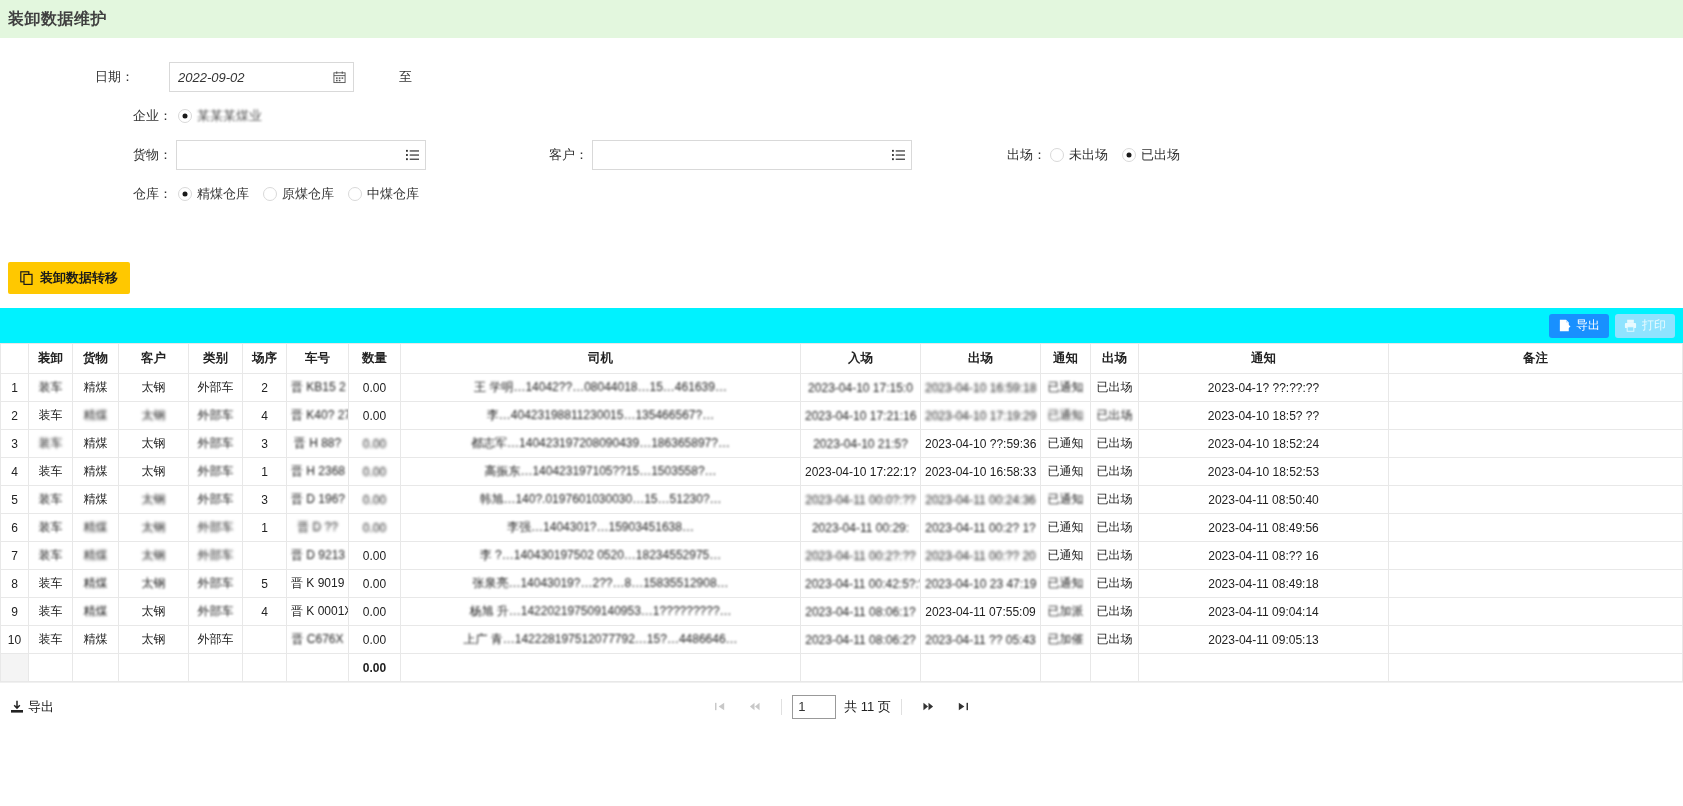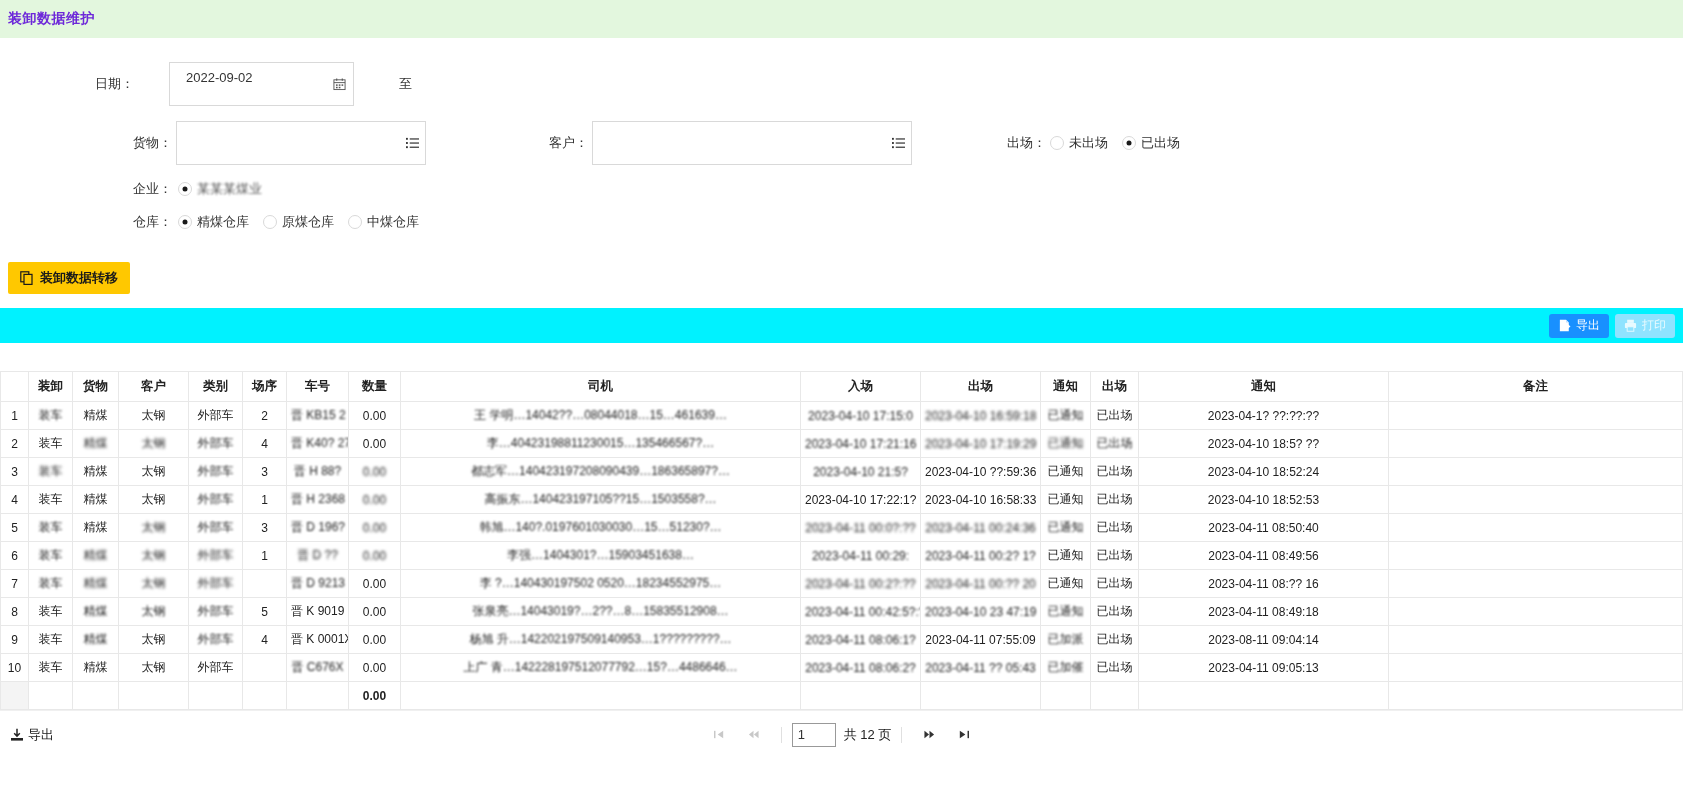--- a/index.html
+++ b/index.html
@@ -11,46 +11,47 @@
   body { width: 1683px; height: 806px; overflow: hidden; position: relative; }
 
   
   .page-header {
     height: 38px;
     background: #e3f7de;
     display: flex; align-items: center;
     padding-left: 8px;
   }
   .page-header .title {
-    font-size: 14px; font-weight: bold; color: #6d28d9;
+    font-size: 16px; font-weight: bold; color: #404040;
     letter-spacing: .5px;
   }
 
   
   .search-area {
     background: #fff;
     padding: 24px 0 10px 0;
     position: relative;
     height: 224px;
   }
   .form-row { display: flex; align-items: center; margin-bottom: 15px; }
   .field {
     display: flex; align-items: center;
   }
   .field-label {
     font-size: 13px; color: #333; text-align: right;
     white-space: nowrap;
   }
   .txt-input {
     border: 1px solid #d9d9d9;
-    height: 44px; background: #fff;
+    height: 30px; background: #fff;
     font-size: 13px; color: #333;
-    padding: 0 26px 0 16px;
+    padding: 0 26px 0 8px;
     line-height: 30px;
     position: relative;
+    font-style: italic;
   }
   .txt-input .val { display: inline-block; }
   .input-wrap { position: relative; display: inline-block; }
   .suffix-icon {
     position: absolute; right: 7px; top: 50%;
     transform: translateY(-50%);
     color: #333; font-size: 13px; line-height: 1;
   }
   .cal-icon {
     position: absolute; right: 8px; top: 50%;
@@ -100,21 +101,21 @@
     display: inline-flex; align-items: center; gap: 5px;
     height: 24px; padding: 0 9px;
     font-size: 12px; color: #fff;
     border-radius: 3px; cursor: pointer; border: none;
     font-family: inherit;
   }
   .tb-btn.primary { background: #1890ff; }
   .tb-btn.disabled { background: #8fe3ff; color: #e8faff; cursor: default; }
 
   
-  .grid-wrap { background: #fff; margin-top: 28px; }
+  .grid-wrap { background: #fff; }
   table.grid {
     border-collapse: collapse; width: 100%;
     font-size: 12px; color: #222; table-layout: fixed;
   }
   table.grid th, table.grid td {
     border: 1px solid #e8e8e8;
     height: 28px; padding: 0 4px;
     overflow: hidden; white-space: nowrap;
   }
   table.grid th {
@@ -190,20 +191,32 @@
             <rect x="9.2" y="7.4" width="1.8" height="1.6" fill="#555"></rect>
             <rect x="3.2" y="10" width="1.8" height="1.6" fill="#555"></rect>
             <rect x="6.2" y="10" width="1.8" height="1.6" fill="#555"></rect>
           </svg>
         </span>
       </div>
       <span class="field-label" style="margin:0 14px;">至</span>
     </div>
   </div>
 
+  <div class="form-row" style="margin-top:5px;">
+    <div class="field" style="margin-left:133px;">
+      <span class="field-label">企业：</span>
+      <div class="radio-group" style="margin-left:6px;">
+        <span class="radio checked">
+          <span class="dot"></span>
+          <span class="rlabel blurred">某某某煤业</span>
+        </span>
+      </div>
+    </div>
+  </div>
+
   <div class="form-row">
     <div class="field" style="margin-left:133px;">
       <span class="field-label">货物：</span>
       <div class="input-wrap" style="margin-left:4px;">
         <div class="txt-input" style="width:250px;">
           <span class="val"></span>
         </div>
         <span class="suffix-icon">
           <svg class="icon-svg" width="13" height="13" viewBox="0 0 14 14">
             <rect x="0" y="1.5" width="2" height="2" fill="#333"></rect>
@@ -239,32 +252,20 @@
     <div class="field" style="margin-left:95px;">
       <span class="field-label">出场：</span>
       <div class="radio-group" style="margin-left:4px;">
         <span class="radio">
           <span class="dot"></span>
           <span class="rlabel">未出场</span>
         </span>
         <span class="radio checked">
           <span class="dot"></span>
           <span class="rlabel">已出场</span>
-        </span>
-      </div>
-    </div>
-  </div>
-
-  <div class="form-row" style="margin-top:5px;">
-    <div class="field" style="margin-left:133px;">
-      <span class="field-label">企业：</span>
-      <div class="radio-group" style="margin-left:6px;">
-        <span class="radio checked">
-          <span class="dot"></span>
-          <span class="rlabel blurred">某某某煤业</span>
         </span>
       </div>
     </div>
   </div>
 
   <div class="form-row" style="margin-top:10px;">
     <div class="field" style="margin-left:133px;">
       <span class="field-label">仓库：</span>
       <div class="radio-group" style="margin-left:6px;">
         <span class="radio checked">
@@ -502,21 +503,21 @@
           <td><span>太钢</span></td>
           <td><span class="cell-blur">外部车</span></td>
           <td><span>4</span></td>
           <td><span>晋 K 0001X</span></td>
           <td class="money"><span>0.00</span></td>
           <td class="left"><span class="cell-blur">杨旭 升…142202197509140953…1?????????…</span></td>
           <td><span class="cell-blur">2023-04-11 08:06:1?</span></td>
           <td><span>2023-04-11 07:55:09</span></td>
           <td><span class="cell-blur">已加派</span></td>
           <td><span>已出场</span></td>
-          <td><span>2023-08-11 09:04:14</span></td>
+          <td><span>2023-04-11 09:04:14</span></td>
           <td><span></span></td>
         </tr>
         <tr>
           <td><span>10</span></td>
           <td><span>装车</span></td>
           <td><span>精煤</span></td>
           <td><span>太钢</span></td>
           <td><span>外部车</span></td>
           <td><span></span></td>
           <td><span class="cell-blur">晋 C676X</span></td>
@@ -569,21 +570,21 @@
       </svg>
     </span>
     <span class="pg-btn dim">
       <svg class="icon-svg" width="13" height="11" viewBox="0 0 14 12">
         <path d="M7 2 L7 10 L2 6 Z" fill="#c8c8c8"></path>
         <path d="M12.5 2 L12.5 10 L7.5 6 Z" fill="#c8c8c8"></path>
       </svg>
     </span>
     <span class="pg-sep"></span>
     <input class="pg-input" value="1" style="">
-    <span class="pg-total">共 12 页</span>
+    <span class="pg-total">共 11 页</span>
     <span class="pg-sep"></span>
     <span class="pg-btn act">
       <svg class="icon-svg" width="13" height="11" viewBox="0 0 14 12">
         <path d="M1.5 2 L1.5 10 L6.5 6 Z" fill="#333"></path>
         <path d="M7 2 L7 10 L12 6 Z" fill="#333"></path>
       </svg>
     </span>
     <span class="pg-btn act">
       <svg class="icon-svg" width="13" height="11" viewBox="0 0 14 12">
         <path d="M3 2 L3 10 L9 6 Z" fill="#333"></path>

